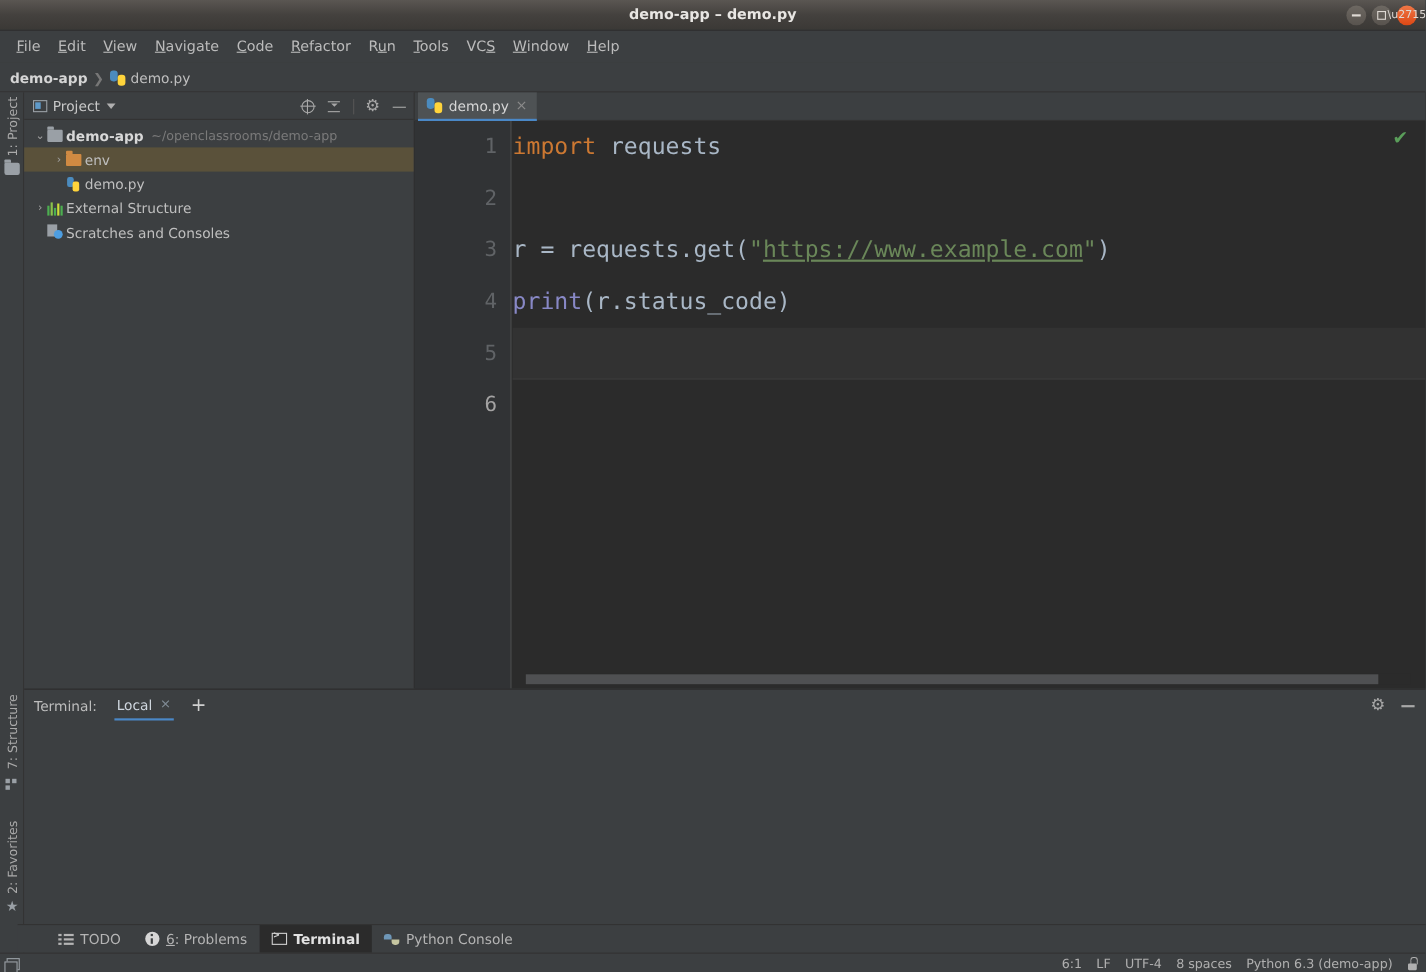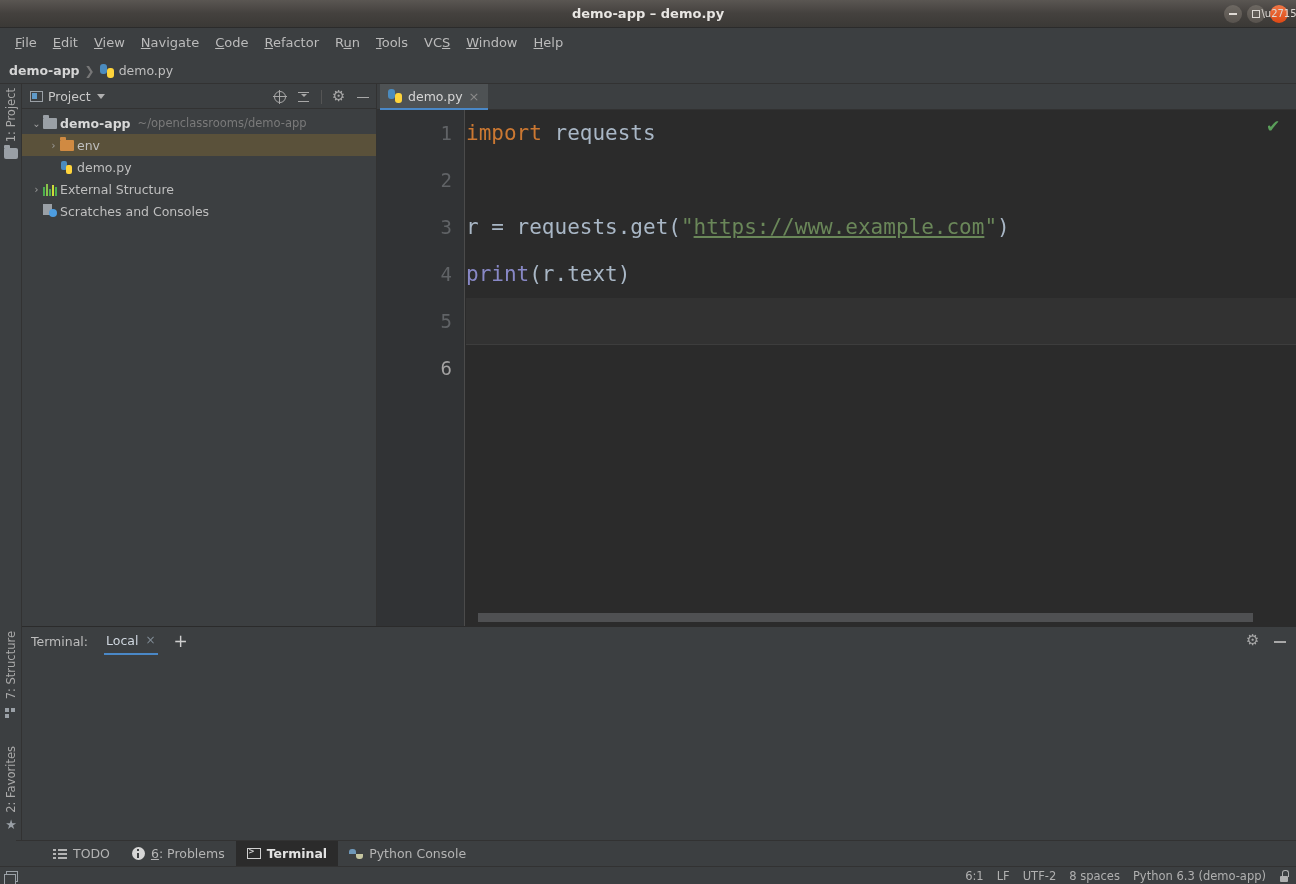--- a/index.html
+++ b/index.html
@@ -395,21 +395,21 @@
           <div class="lnum" style="top: 47px;">2</div>
           <div class="lnum" style="top: 94px;">3</div>
           <div class="lnum" style="top: 141px;">4</div>
           <div class="lnum" style="top: 188px;">5</div>
           <div class="lnum cur" style="top: 235px;">6</div>
         </div>
       <div class="code" id="code-lines">
           <div class="cline"><span class="tok-kw">import</span><span class="tok-plain"> requests</span></div>
           <div class="cline"></div>
           <div class="cline"><span class="tok-plain">r = requests.get(</span><span class="tok-str">"</span><span class="tok-link">https://www.example.com</span><span class="tok-str">"</span><span class="tok-plain">)</span></div>
-          <div class="cline"><span class="tok-builtin">print</span><span class="tok-plain">(r.text)</span></div>
+          <div class="cline"><span class="tok-builtin">print</span><span class="tok-plain">(r.status_code)</span></div>
           <div class="cline curline"><div class="curline-underline"></div></div>
         </div>
       <div class="gutter-check">✔</div>
       <div class="code-hscroll">
         <div class="code-hthumb"></div>
       </div>
     </div>
   </div>
 
   <div class="terminal-panel">
@@ -451,20 +451,20 @@
       </div>
     </div>
 
   <div class="statusbar">
     <div class="sb-left">
       <span class="sb-win-ico"></span>
     </div>
     <div class="sb-right">
       <span class="sb-txt">6:1</span>
       <span class="sb-txt">LF</span>
-      <span class="sb-txt">UTF-2</span>
+      <span class="sb-txt">UTF-4</span>
       <span class="sb-txt">8 spaces</span>
       <span class="sb-txt">Python 6.3 (demo-app)</span>
       <span class="sb-lock"></span>
     </div>
   </div>
 
 </div>
 
 </body></html>

